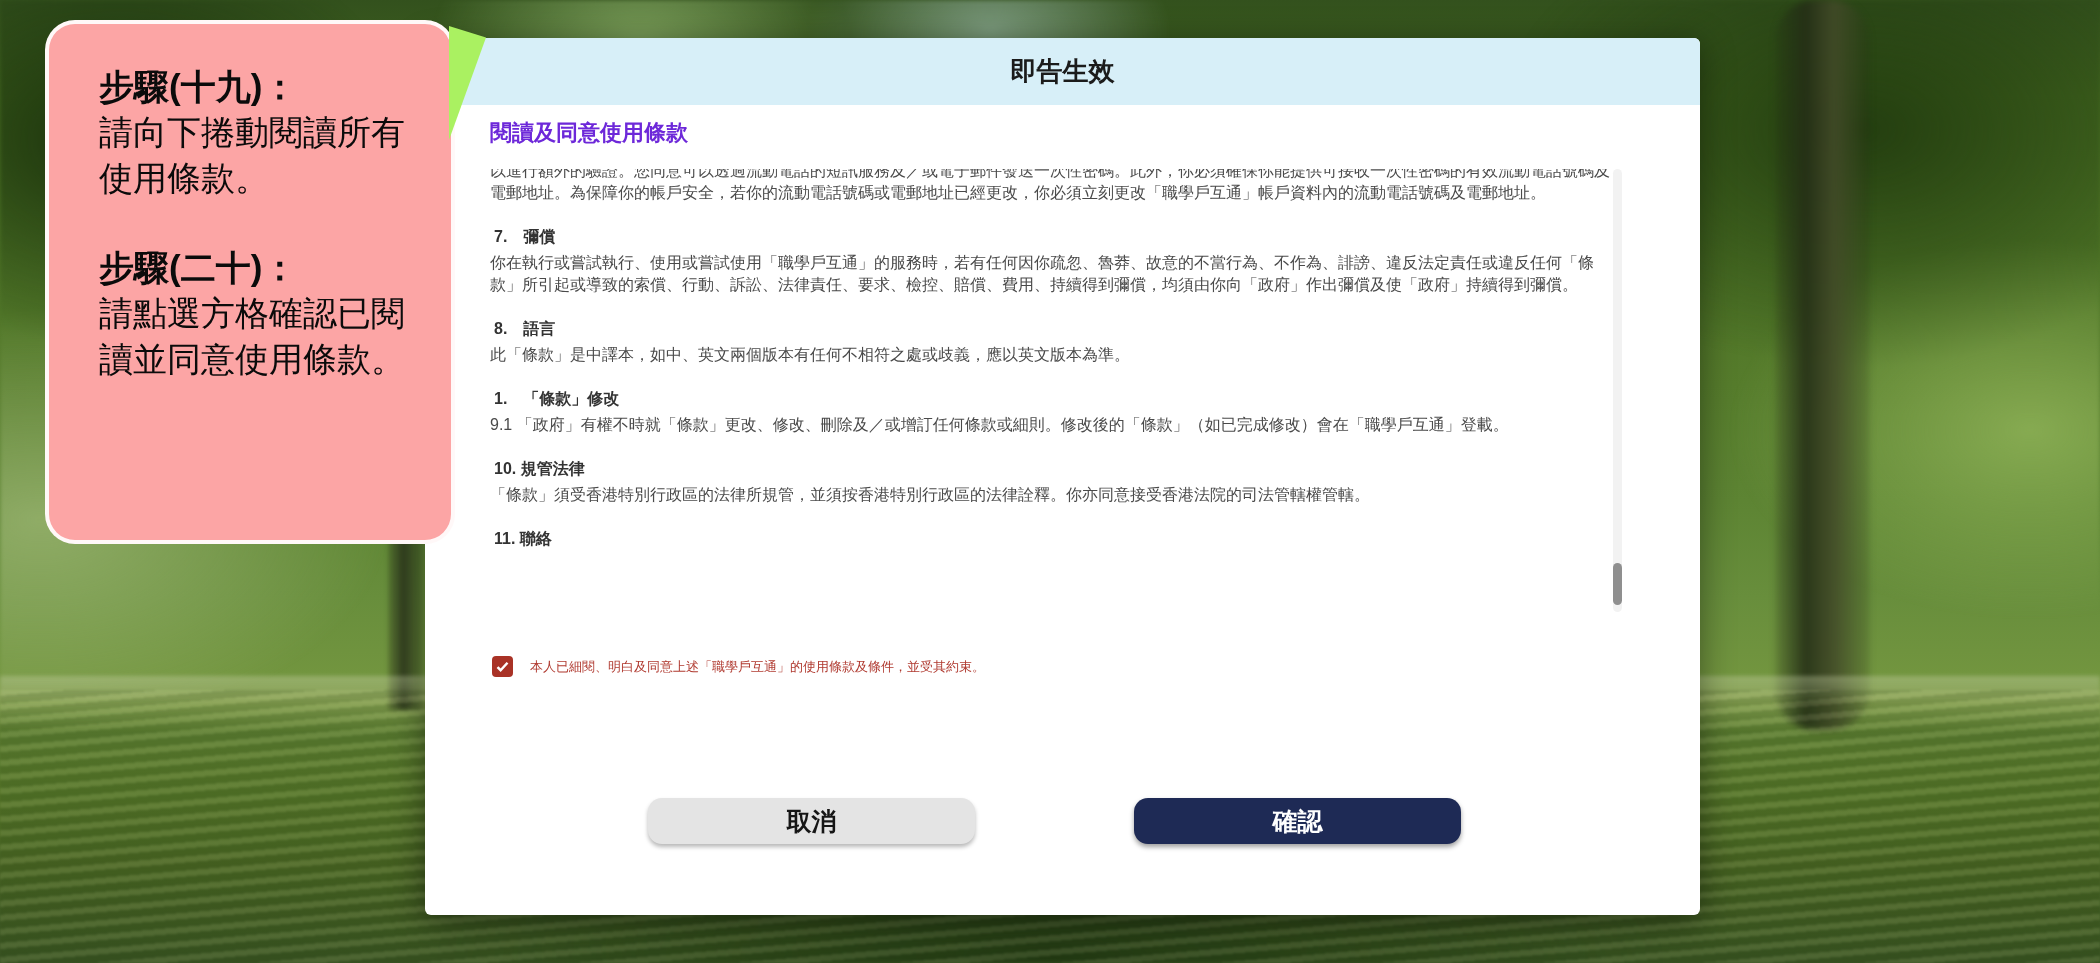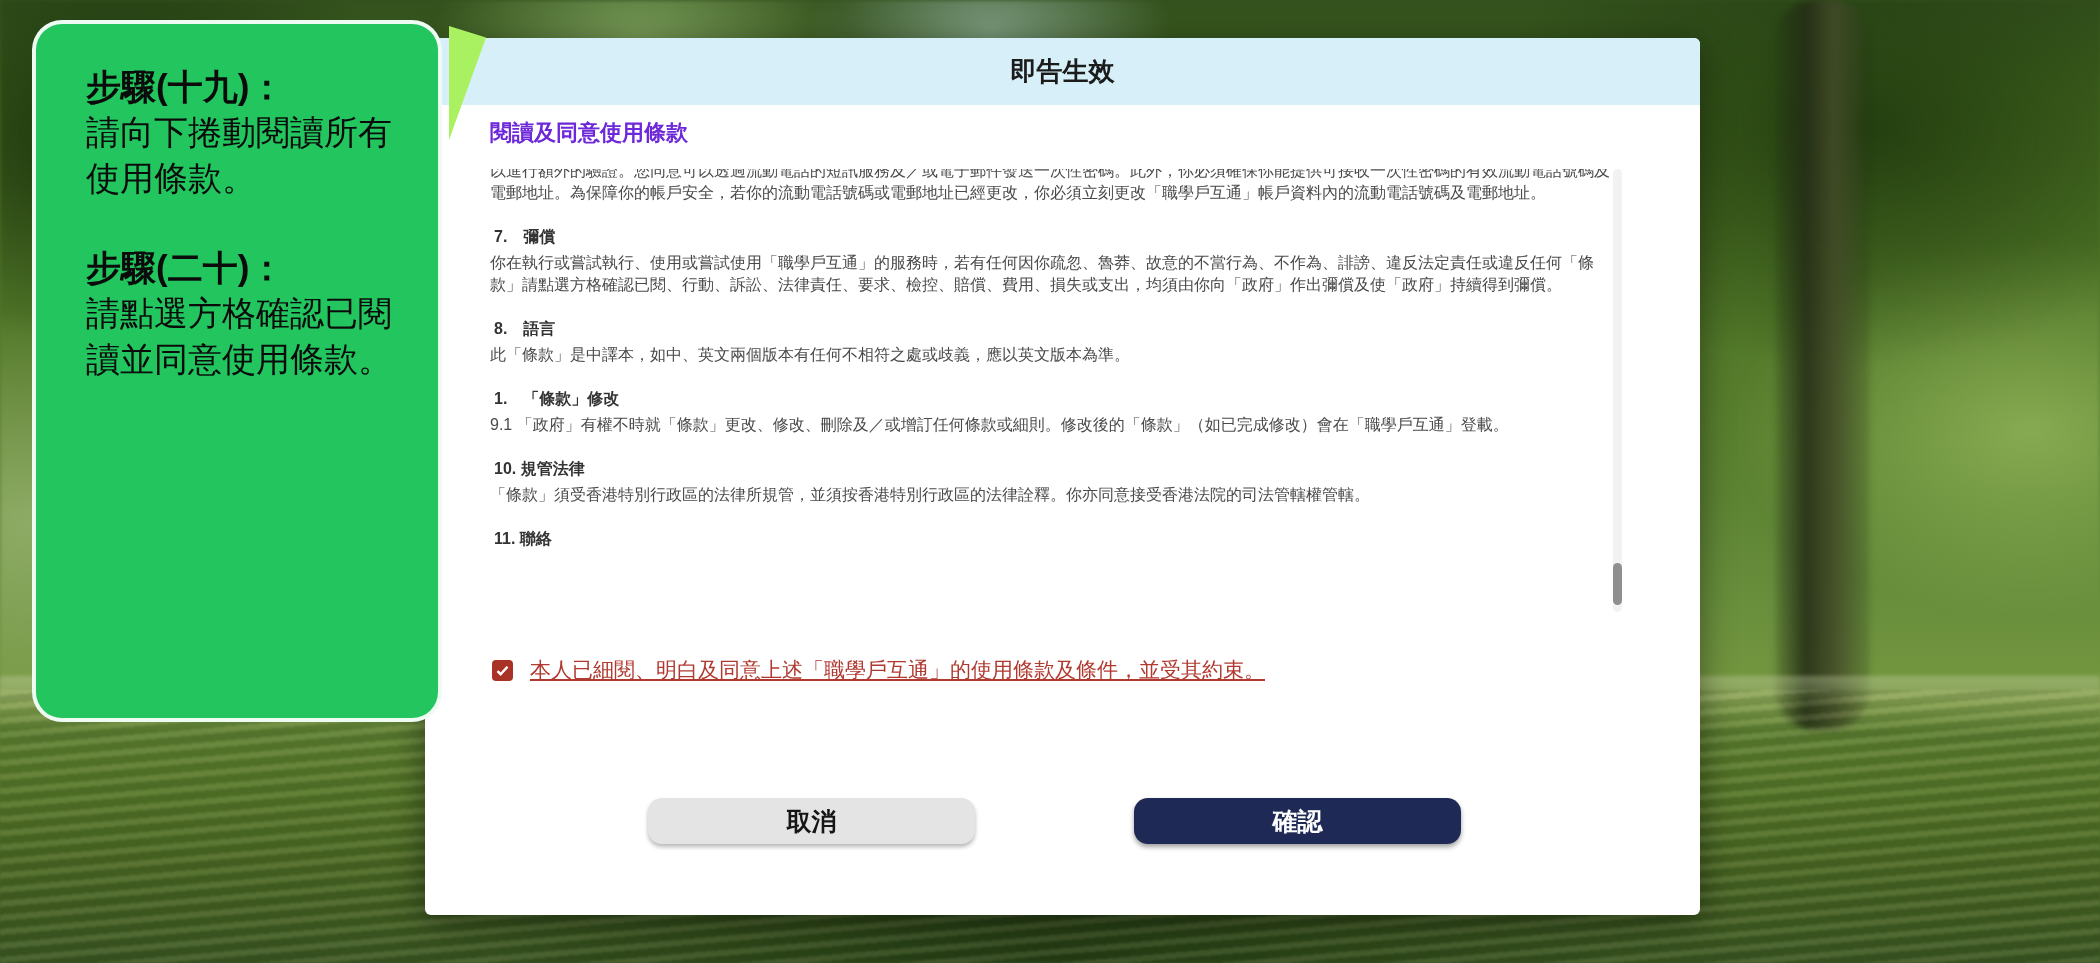--- a/index.html
+++ b/index.html
@@ -50,22 +50,22 @@
   }
   .bg-grass {
     position: absolute; left: 0; top: 690px; width: 2100px; height: 273px;
     background: repeating-linear-gradient(175deg,
       rgba(222,232,172,0.12) 0 6px, rgba(28,48,14,0.12) 6px 14px);
     filter: blur(1px);
   }
 
   
   .bubble {
-    position: absolute; left: 32px; top: 20px; width: 410px; height: 702px;
-    background: #22c55e;
+    position: absolute; left: 45px; top: 20px; width: 410px; height: 524px;
+    background: #fca5a5;
     border: 4px solid rgba(255,255,255,0.92);
     border-radius: 30px;
     padding: 40px 18px 0 50px;
     color: #0b0b0b;
     z-index: 3;
   }
   .bubble-tail {
     position: absolute; left: 449px; top: 26px; width: 37px; height: 114px;
     background: #aaf161;
     clip-path: polygon(0 0, 100% 10%, 0 100%);
@@ -117,21 +117,21 @@
   .agree-row {
     position: absolute; left: 67px; top: 618px;
     display: flex; align-items: center; gap: 17px;
   }
   .agree-checkbox {
     width: 21px; height: 21px; background: #a93226; border-radius: 4px;
     display: flex; align-items: center; justify-content: center;
     flex: 0 0 auto; cursor: pointer;
   }
   .agree-checkbox svg { width: 15px; height: 15px; }
-  .agree-label { font-size: 21px; color: #b03a30; text-decoration: underline; }
+  .agree-label { font-size: 13px; color: #b03a30; }
 
   .btn {
     position: absolute; top: 760px; width: 327px; height: 46px;
     border: none; border-radius: 14px; cursor: pointer;
     font-family: "Liberation Sans", sans-serif;
     font-size: 25px; font-weight: 700;
     display: flex; align-items: center; justify-content: center;
   }
   .btn-cancel {
     left: 223px; background: #e4e4e4; color: #161616;
@@ -171,21 +171,21 @@
   <div class="dialog-header">
     <span class="dialog-title">即告生效</span>
   </div>
 
   <div class="section-heading">閱讀及同意使用條款</div>
 
   <div class="terms-scroll">
     <div class="terms-content">
       <p>以進行額外的驗證。您同意可以透過流動電話的短訊服務及／或電子郵件發送一次性密碼。此外，你必須確保你能提供可接收一次性密碼的有效流動電話號碼及電郵地址。為保障你的帳戶安全，若你的流動電話號碼或電郵地址已經更改，你必須立刻更改「職學戶互通」帳戶資料內的流動電話號碼及電郵地址。</p>
       <p class="th">7.　彌償</p>
-      <p>你在執行或嘗試執行、使用或嘗試使用「職學戶互通」的服務時，若有任何因你疏忽、魯莽、故意的不當行為、不作為、誹謗、違反法定責任或違反任何「條款」請點選方格確認已閱、行動、訴訟、法律責任、要求、檢控、賠償、費用、損失或支出，均須由你向「政府」作出彌償及使「政府」持續得到彌償。</p>
+      <p>你在執行或嘗試執行、使用或嘗試使用「職學戶互通」的服務時，若有任何因你疏忽、魯莽、故意的不當行為、不作為、誹謗、違反法定責任或違反任何「條款」所引起或導致的索償、行動、訴訟、法律責任、要求、檢控、賠償、費用、持續得到彌償，均須由你向「政府」作出彌償及使「政府」持續得到彌償。</p>
       <p class="th">8.　語言</p>
       <p>此「條款」是中譯本，如中、英文兩個版本有任何不相符之處或歧義，應以英文版本為準。</p>
       <p class="th">1.　「條款」修改</p>
       <p class="hang">9.1 「政府」有權不時就「條款」更改、修改、刪除及／或增訂任何條款或細則。修改後的「條款」（如已完成修改）會在「職學戶互通」登載。</p>
       <p class="th">10. 規管法律</p>
       <p>「條款」須受香港特別行政區的法律所規管，並須按香港特別行政區的法律詮釋。你亦同意接受香港法院的司法管轄權管轄。</p>
       <p class="th">11. 聯絡</p>
     </div>
     <div class="scrollbar">
       <div class="scrollbar-thumb"></div>

